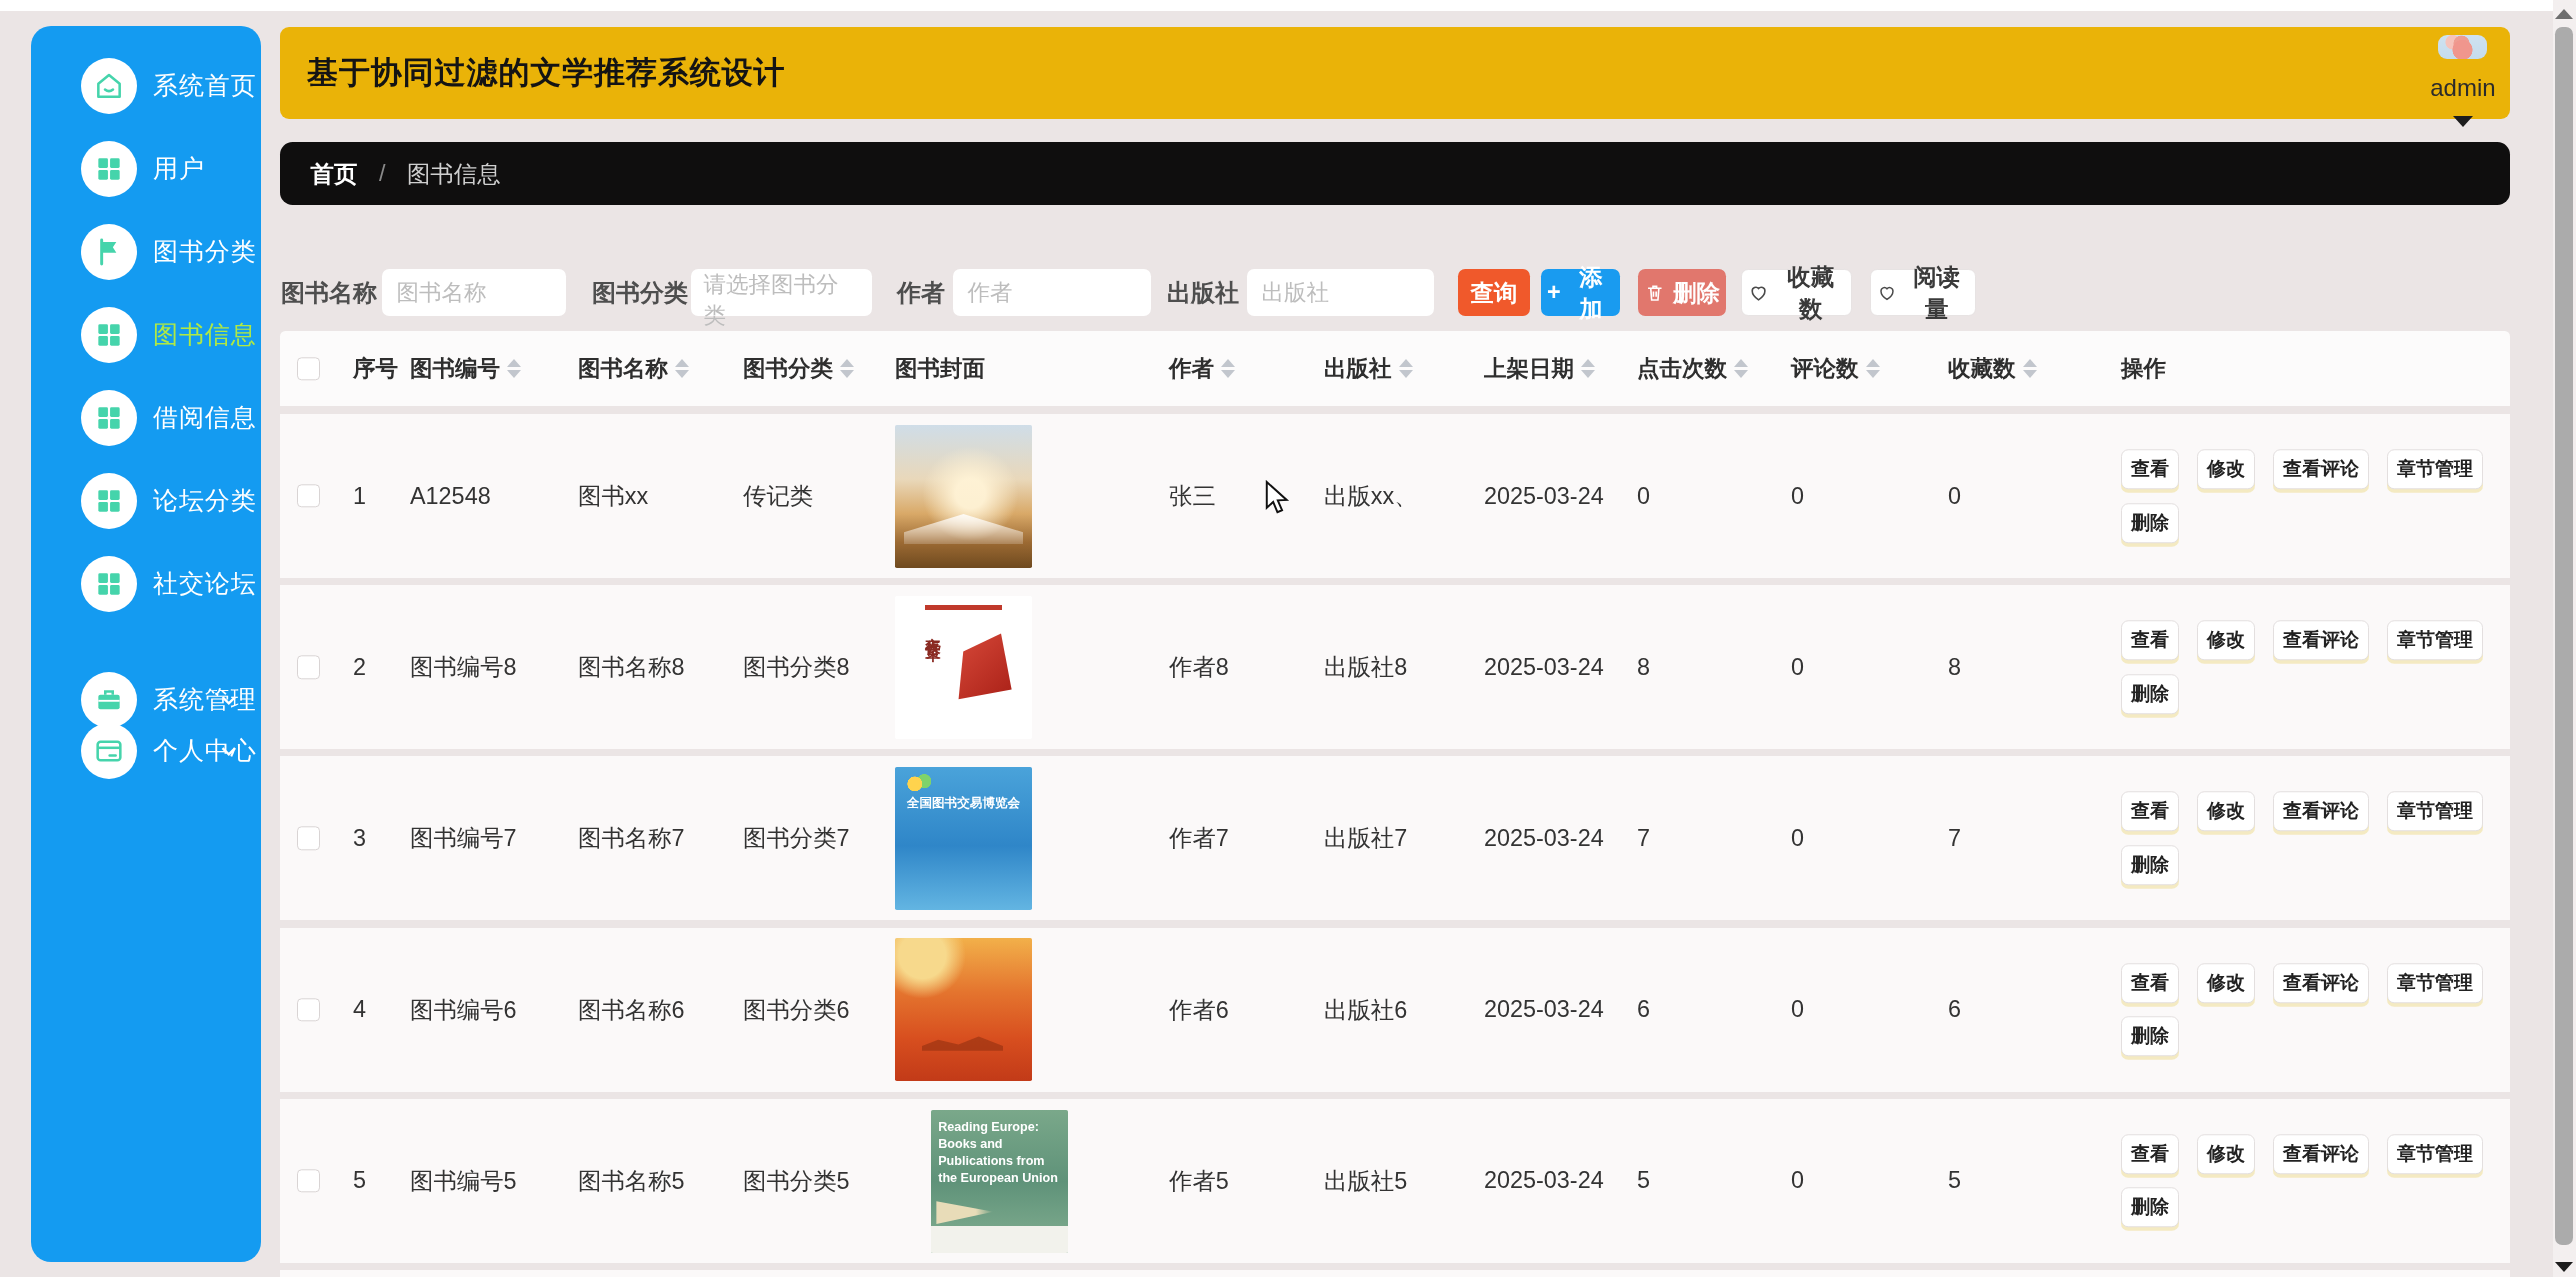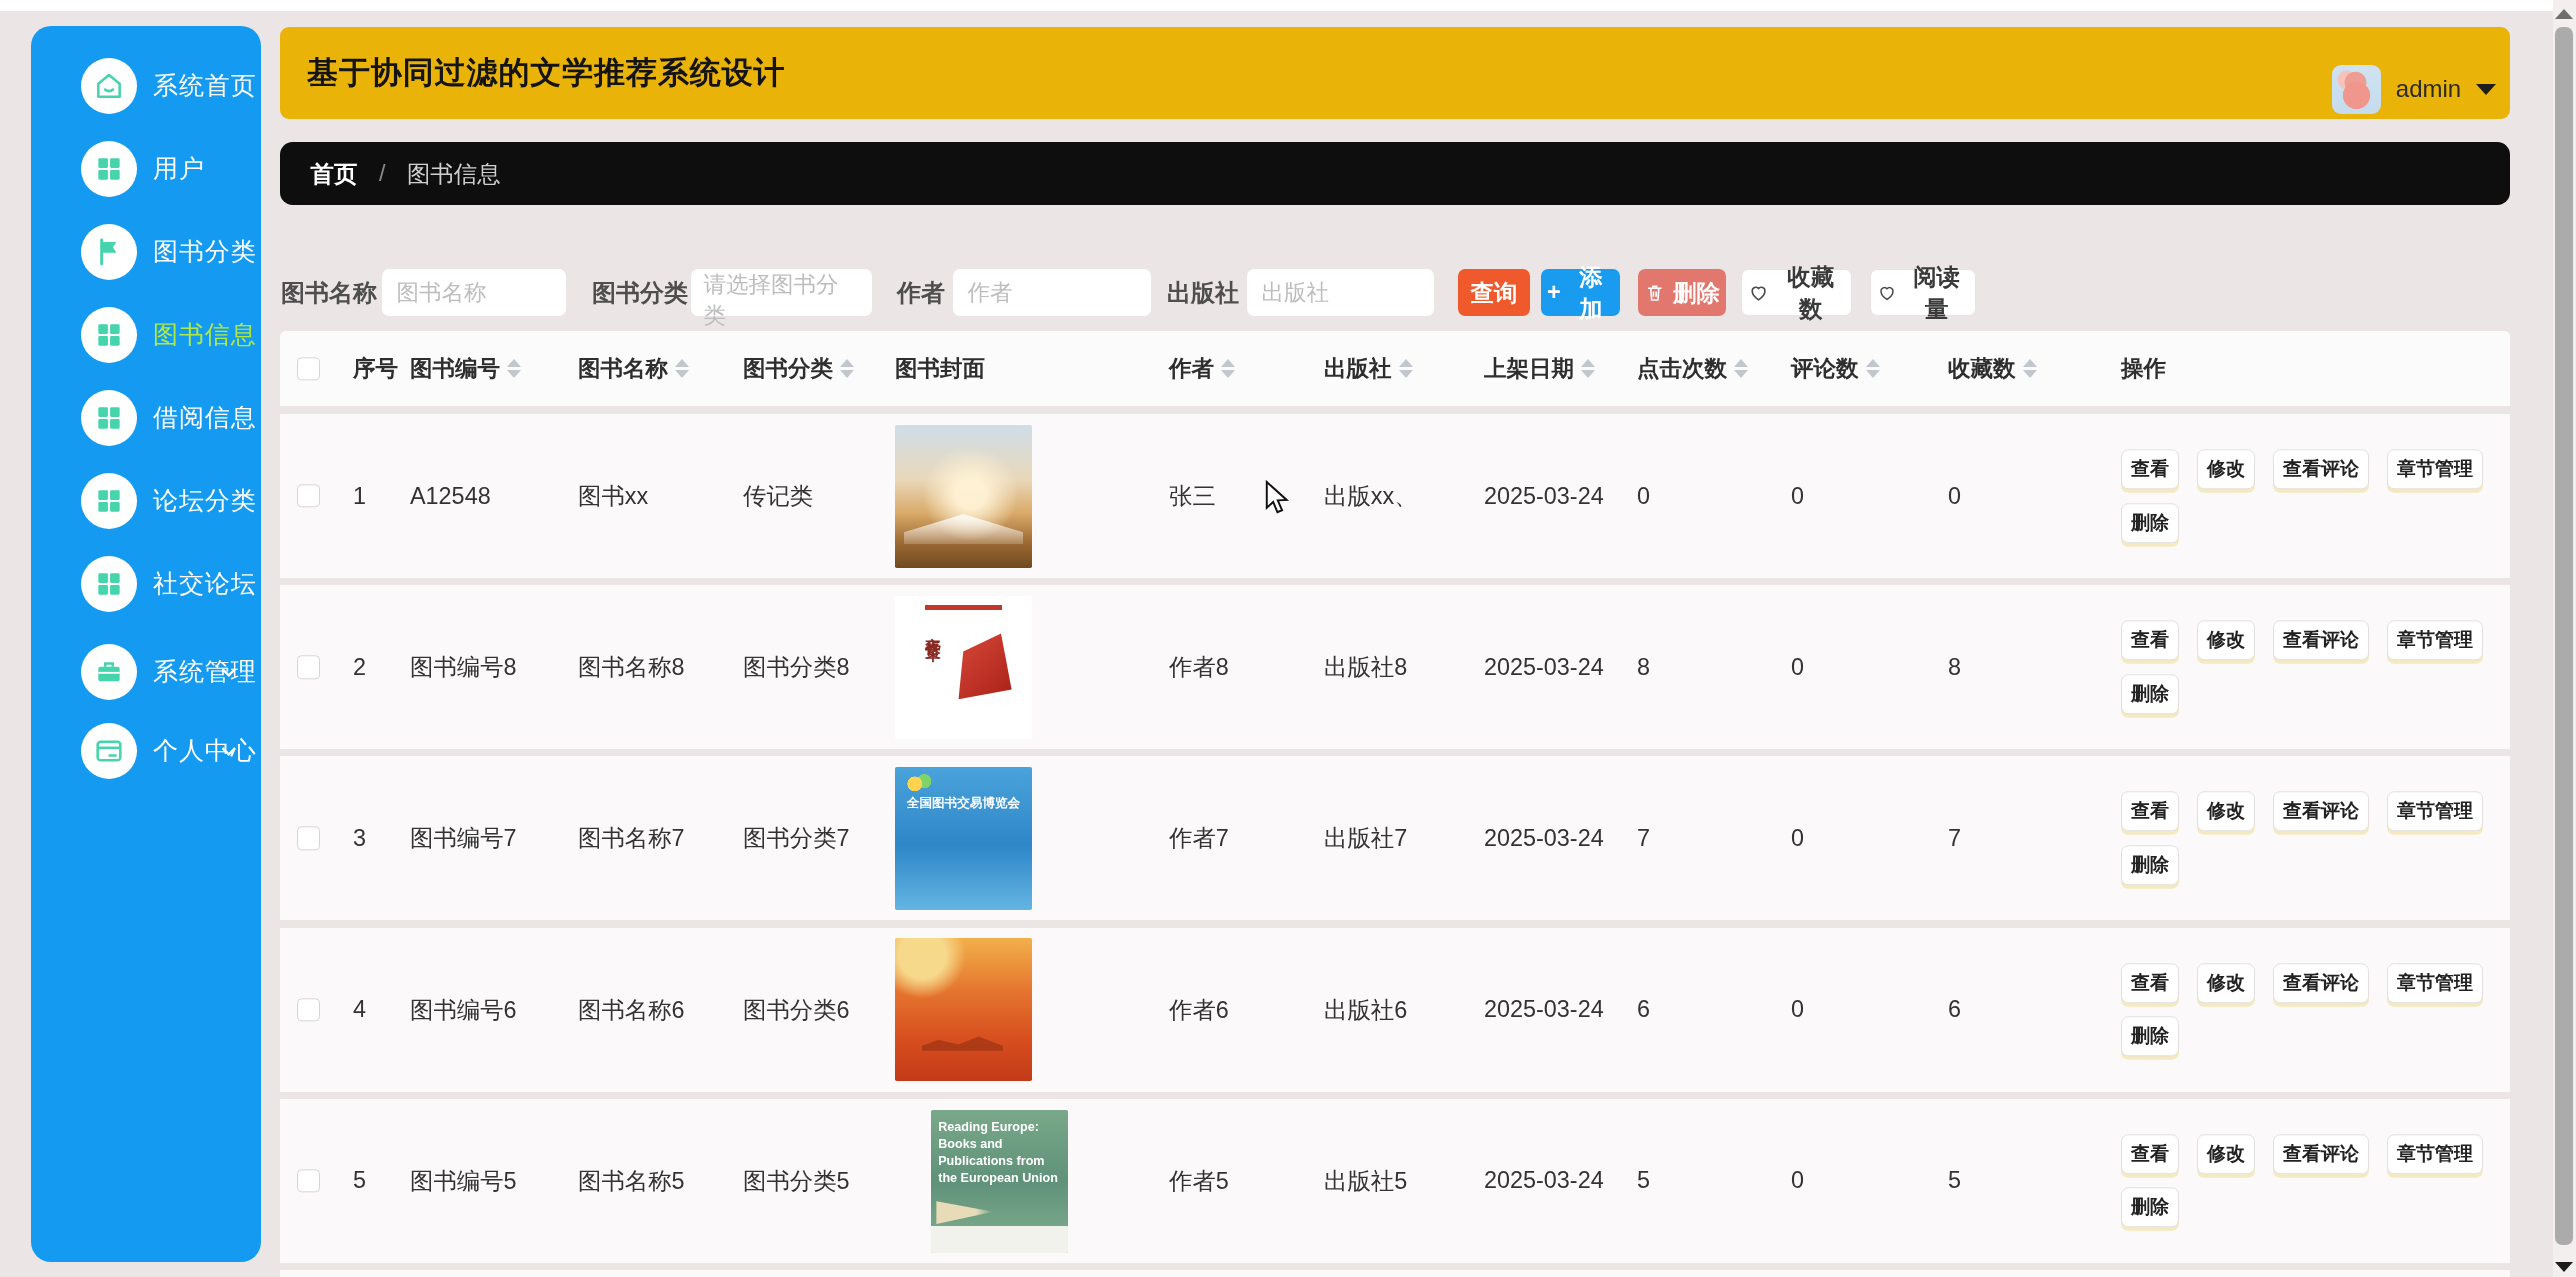--- a/index.html
+++ b/index.html
@@ -16,21 +16,21 @@
   .side-ic svg{width:32px;height:32px;}
   .side-label{margin-left:16px;font-size:25px;color:#ffffff;letter-spacing:0.9px;white-space:nowrap;}
   .side-item.active .side-label{color:#b0e944;}
   .side-chevron{position:absolute;right:21.6px;width:21.6px;height:21.6px;}
 
   
   .header-card{position:absolute;left:280px;top:27px;width:2230px;height:92px;
                background:#eab308;border-radius:9px;}
   .page-title{position:absolute;left:27px;top:0;height:92px;display:flex;align-items:center;
               font-size:31px;font-weight:700;color:#141414;letter-spacing:0.9px;}
-  .user-box{position:absolute;right:14.4px;top:16px;height:92px;display:flex;align-items:center;gap:14.4px;cursor:pointer;}
+  .user-box{position:absolute;right:14.4px;top:8px;height:92px;display:flex;align-items:center;gap:14.4px;cursor:pointer;flex-direction:column;}
   .avatar{width:49px;height:49px;border-radius:9px;
           background:
             radial-gradient(circle at 50% 62%, #f0968d 0 34%, rgba(240,150,141,0) 36%),
             radial-gradient(circle at 48% 36%, #ee9d92 0 26%, rgba(238,157,146,0) 28%),
             radial-gradient(circle at 30% 30%, #f6c3bb 0 18%, rgba(246,195,187,0) 20%),
             linear-gradient(180deg,#cfe2f0 0%,#c5dcee 100%);}
   .user-name{font-size:24px;color:#2b2b2b;}
   .user-caret{width:0;height:0;border-left:10px solid transparent;border-right:10px solid transparent;
               border-top:11.7px solid #1d1d1d;}
 
@@ -218,21 +218,21 @@
         <svg viewBox="0 0 24 24" fill="#45d4ab">
           <rect x="4" y="4" width="7.2" height="7.2" rx="1"></rect>
           <rect x="12.8" y="4" width="7.2" height="7.2" rx="1"></rect>
           <rect x="4" y="12.8" width="7.2" height="7.2" rx="1"></rect>
           <rect x="12.8" y="12.8" width="7.2" height="7.2" rx="1"></rect>
         </svg>
       </span>
     <span class="side-label">社交论坛</span>
 
   </div>
-    <div class="side-item" style="top: 604px;">
+    <div class="side-item" style="top: 632px;">
     <span class="side-ic">
         <svg viewBox="0 0 24 24">
           <rect x="4" y="8" width="16" height="11" rx="1.6" fill="#45d4ab"></rect>
           <path d="M9.2 8V5.6h5.6V8" fill="none" stroke="#45d4ab" stroke-width="1.9"></path>
           <path d="M4 12.6h16" stroke="#fff" stroke-width="1.4"></path>
         </svg>
       </span>
     <span class="side-label">系统管理</span>
     <span class="side-chevron"><svg viewBox="0 0 24 24" fill="none" stroke="#fff" stroke-width="2.6">
           <polyline points="5 9 12 16 19 9"></polyline>

